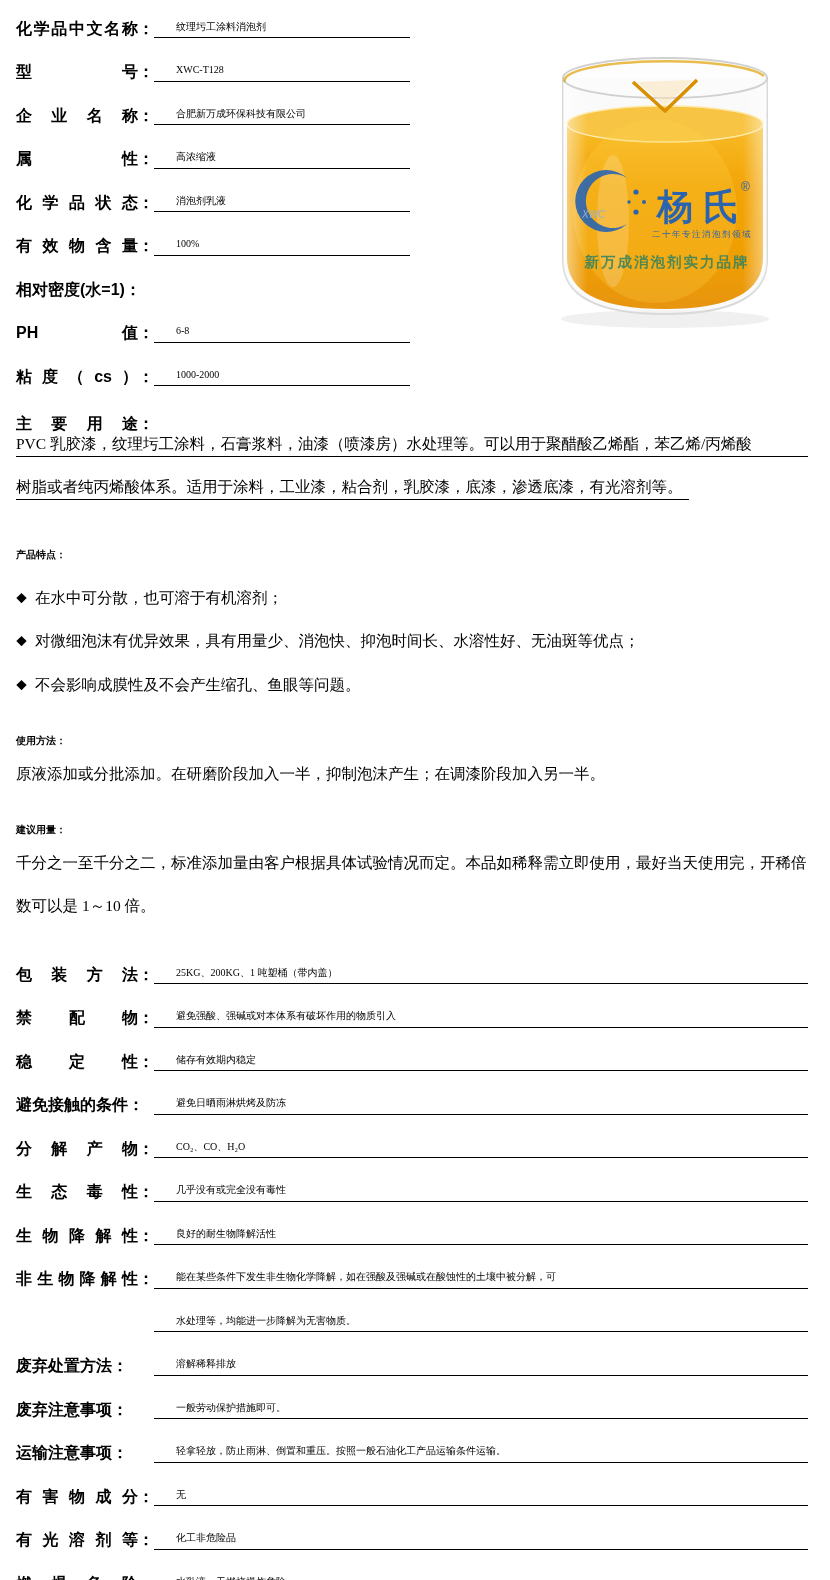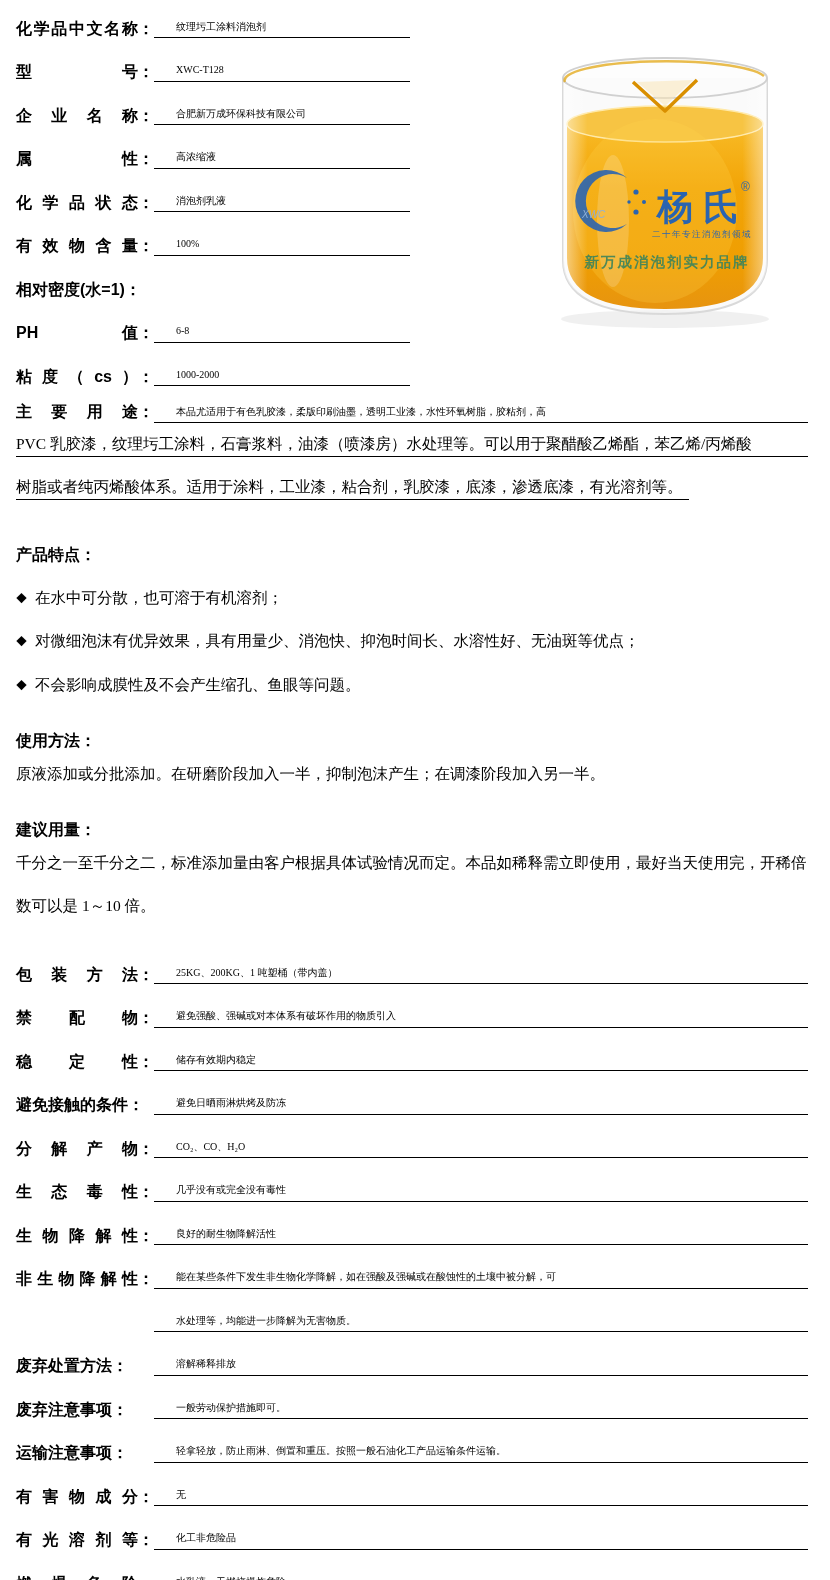--- a/index.html
+++ b/index.html
@@ -31,35 +31,35 @@
   .colon { font-weight:bold; }
   .uline {
     flex:1; border-bottom:1.6px solid #000;
     padding:0 0 3px 22px; line-height:1.25;
     min-height:22px;
     white-space:nowrap; overflow:hidden;
   }
   .val { font-size:10px; }
   
   .musage-line {
-    display:flex; align-items:center; height:43.5px;
+    display:flex; align-items:flex-end; height:43.5px;
   }
   .musage-line .uline { white-space:normal; }
   .mline2, .mline3 {
     height:43.5px; display:flex; align-items:flex-start;
   }
   .mline2 .txt, .mline3 .txt {
     border-bottom:1.6px solid #000; padding-bottom:3px; line-height:1.25;
   }
   .mline2 .txt { width:100%; }
   .mline3 .txt { width:auto; padding-right:6px; }
   
   .sec-head {
     font-family:"Liberation Sans", sans-serif;
-    font-weight:bold; font-size:16px;
+    font-weight:bold; font-size:10px;
     margin-top:23px; line-height:22px;
   }
   .bullets { margin-top:11px; }
   .bullet { height:43.5px; display:flex; align-items:center; }
   .bullet .dia { font-size:11px; margin-right:8px; flex:none; }
   .para { line-height:43.5px; }
   .para.two { white-space:normal; }
   
   .beaker-wrap { position:absolute; left:505px; top:16px; width:320px; height:318px; }
   
@@ -182,21 +182,20 @@
       <span class="uline"><span class="val">1000-2000</span></span>
     </div>
   </div>
 
   <div class="musage" style="margin-top:4px;">
     <div class="musage-line">
       <span class="labwrap">
           <span class="lab j">主要用途</span>
           <span class="colon">：</span>
         </span>
-      <span class="uline"><span class="val">本品尤适用于有色乳胶漆，柔版印刷油墨，透明工业漆，水性环氧树脂，胶粘剂，高</span></span>
     </div>
     <div class="mline2">
       <span class="txt">PVC 乳胶漆，纹理圬工涂料，石膏浆料，油漆（喷漆房）水处理等。可以用于聚醋酸乙烯酯，苯乙烯/丙烯酸</span>
     </div>
     <div class="mline3">
       <span class="txt">树脂或者纯丙烯酸体系。适用于涂料，工业漆，粘合剂，乳胶漆，底漆，渗透底漆，有光溶剂等。</span>
     </div>
   </div>
 
   <div class="sec-head">产品特点：</div>

